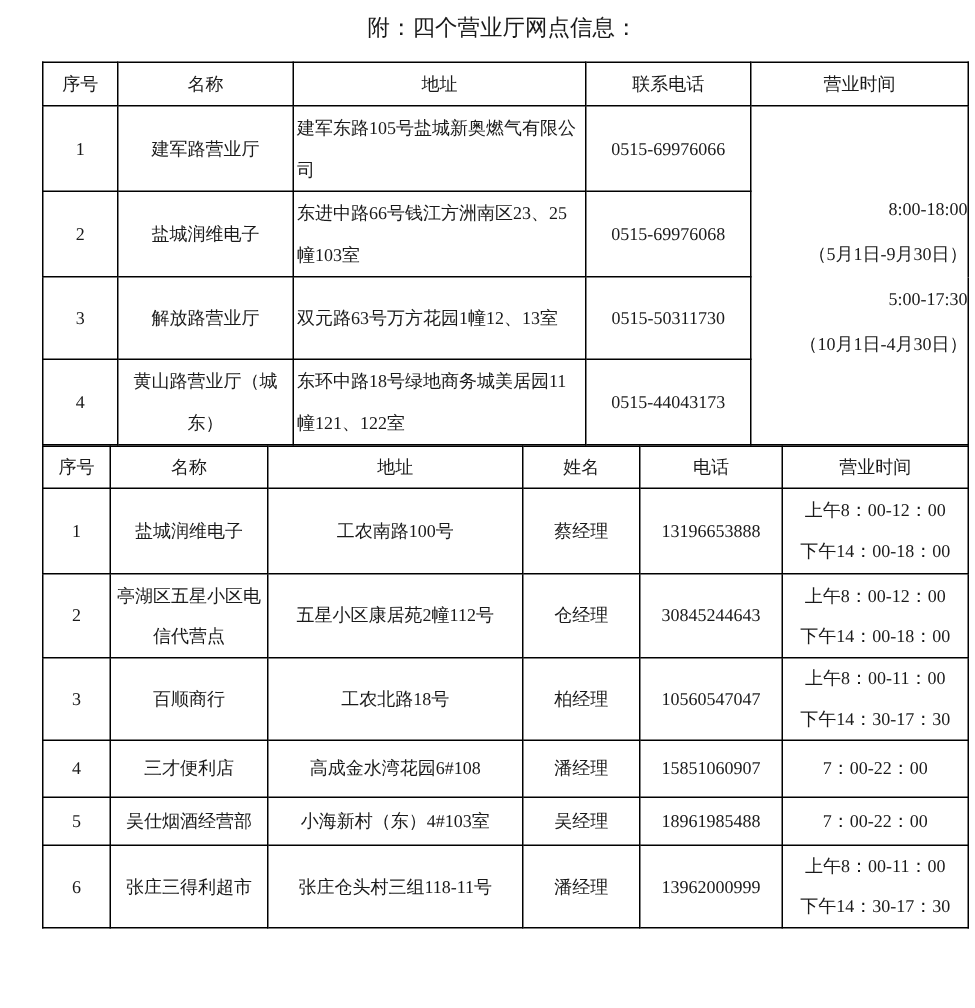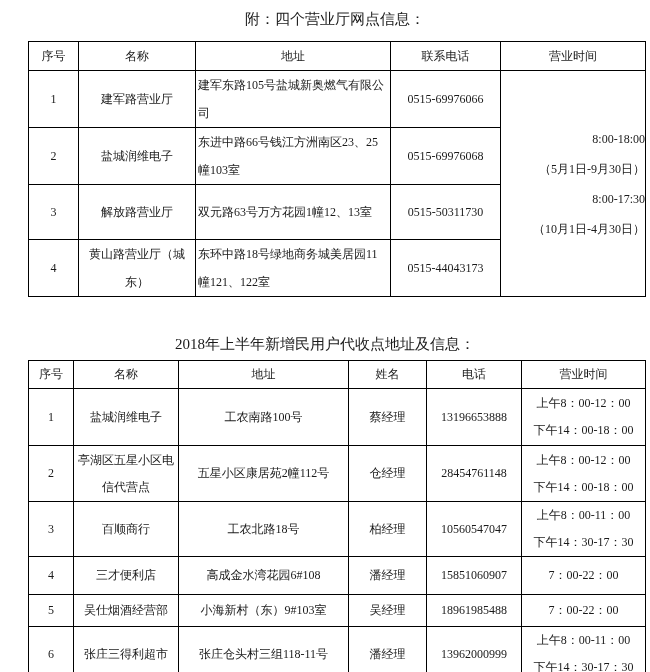--- a/index.html
+++ b/index.html
@@ -89,21 +89,21 @@
     </thead>
     <tbody>
       <tr class="r1a">
         <td>1</td>
         <td>建军路营业厅</td>
         <td class="addr">建军东路105号盐城新奥燃气有限公司</td>
         <td>0515-69976066</td>
         <td rowspan="4" class="hours-merged">
           <div>8:00-18:00</div>
           <div>（5月1日-9月30日）</div>
-          <div>8:00-17:30</div>
+          <div>5:00-17:30</div>
           <div>（10月1日-4月30日）</div>
         </td>
       </tr>
       <tr class="r1b">
         <td>2</td>
         <td>盐城润维电子</td>
         <td class="addr">东进中路66号钱江方洲南区23、25幢103室</td>
         <td>0515-69976068</td>
       </tr>
       <tr class="r1c">
@@ -114,21 +114,20 @@
       </tr>
       <tr class="r1d">
         <td>4</td>
         <td>黄山路营业厅（城东）</td>
         <td class="addr">东环中路18号绿地商务城美居园11幢121、122室</td>
         <td>0515-44043173</td>
       </tr>
     </tbody>
   </table>
 
-  <div class="doc-title title2">2018年上半年新增民用户代收点地址及信息：</div>
 
   <table class="t2">
     <colgroup>
       <col style="width:45px">
         <col style="width:105px">
         <col style="width:170px">
         <col style="width:78px">
         <col style="width:95px">
         <col style="width:124px">
     </colgroup>
@@ -152,21 +151,21 @@
         <td>
           <span class="hours-line">上午8：00-12：00</span>
           <span class="hours-line">下午14：00-18：00</span>
         </td>
       </tr>
       <tr class="r2b">
         <td>2</td>
         <td>亭湖区五星小区电信代营点</td>
         <td>五星小区康居苑2幢112号</td>
         <td>仓经理</td>
-        <td>28454761148</td>
+        <td>30845244643</td>
         <td>
           <span class="hours-line">上午8：00-12：00</span>
           <span class="hours-line">下午14：00-18：00</span>
         </td>
       </tr>
       <tr class="r2c">
         <td>3</td>
         <td>百顺商行</td>
         <td>工农北路18号</td>
         <td>柏经理</td>
@@ -183,21 +182,21 @@
         <td>潘经理</td>
         <td>15851060907</td>
         <td>
           <span class="hours-line">7：00-22：00</span>
 
         </td>
       </tr>
       <tr class="r2e">
         <td>5</td>
         <td>吴仕烟酒经营部</td>
-        <td>小海新村（东）9#103室</td>
+        <td>小海新村（东）4#103室</td>
         <td>吴经理</td>
         <td>18961985488</td>
         <td>
           <span class="hours-line">7：00-22：00</span>
 
         </td>
       </tr>
       <tr class="r2f">
         <td>6</td>
         <td>张庄三得利超市</td>

